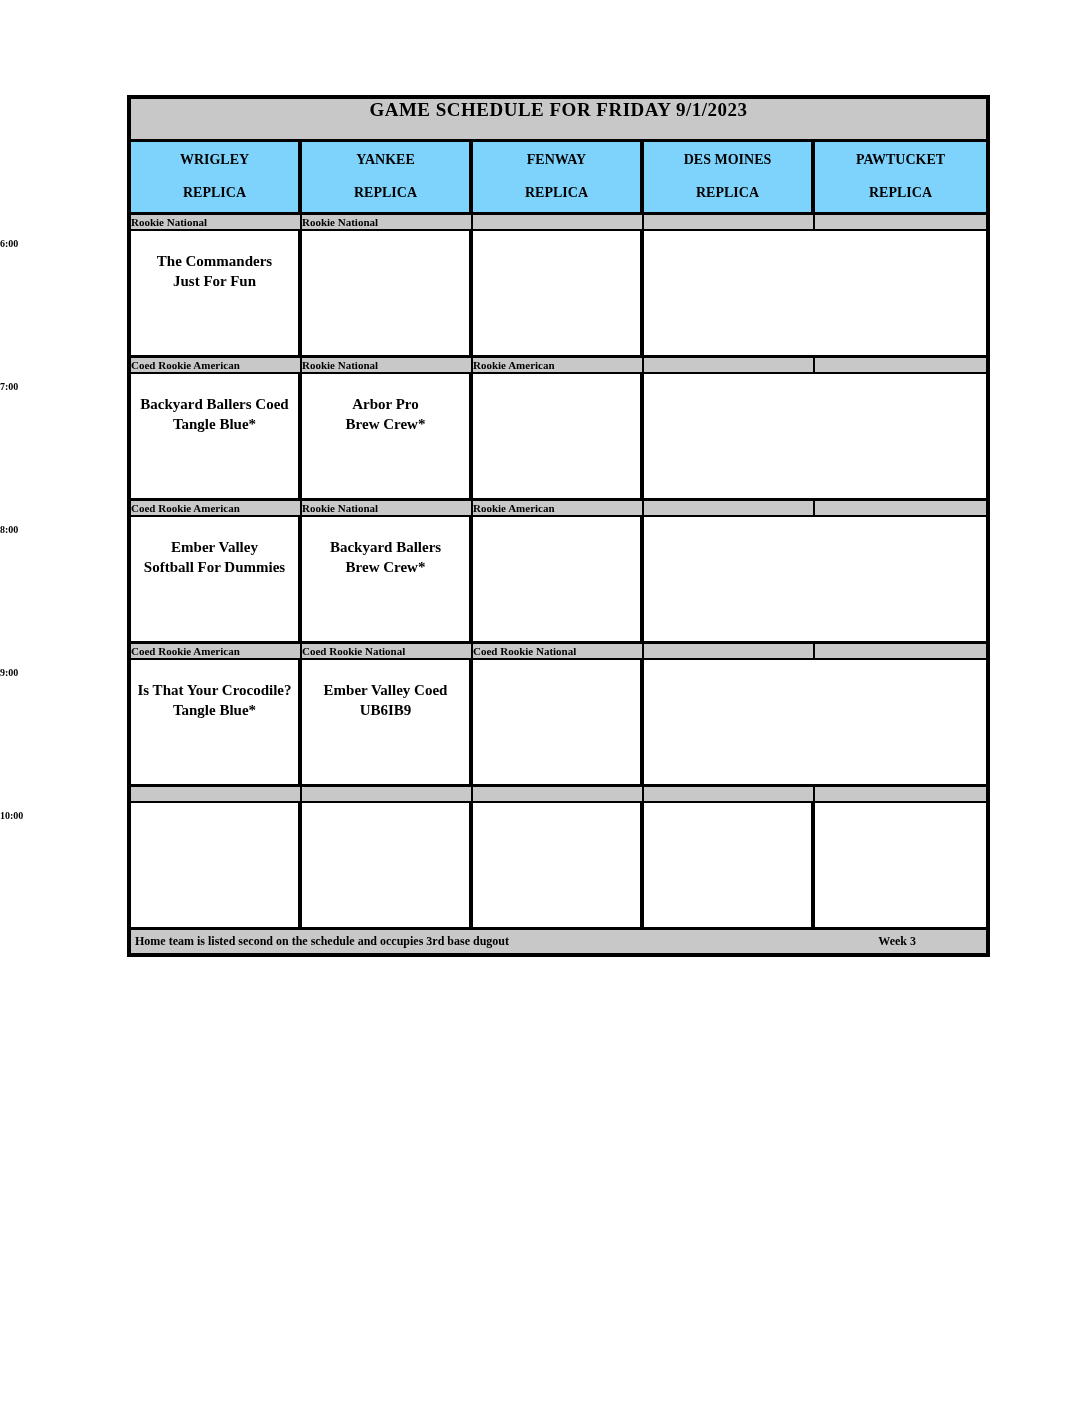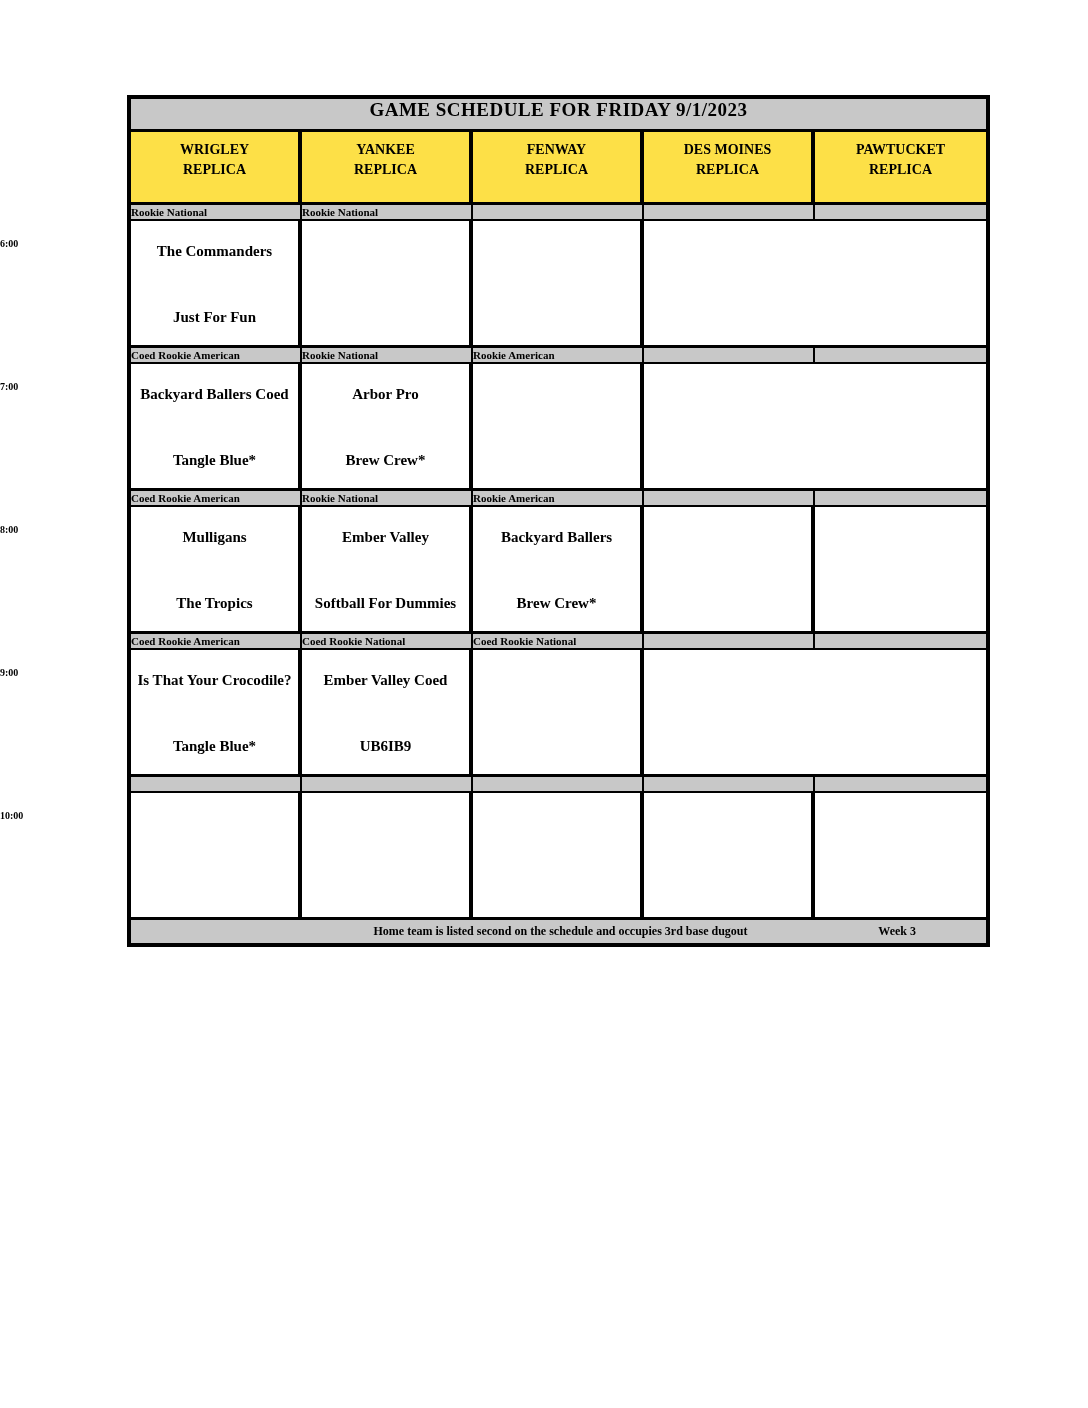--- a/index.html
+++ b/index.html
@@ -9,53 +9,53 @@
     position: relative;
     font-family: "Liberation Serif", "DejaVu Serif", serif;
     font-weight: bold;
     color: #000000;
   }
   .schedule {
     position: absolute; left: 127px; top: 95px; width: 863px;
     border: 4px solid #000; background: #fff;
   }
   .title-bar {
-    height: 33px; background: #C8C8C8; border-bottom: 3px solid #000;
+    height: 43px; background: #C8C8C8; border-bottom: 3px solid #000;
     text-align: center; font-size: 19px; line-height: 22px;
     letter-spacing: 0.5px;
   }
   .header-row {
     display: grid; grid-template-columns: repeat(5, 1fr);
     height: 73px; border-bottom: 3px solid #000;
   }
   .vcell {
-    background: #fde047; border-right: 4px solid #000;
+    background: #7dd3fc; border-right: 4px solid #000;
     display: flex; flex-direction: column; align-items: center;
-    padding-top: 10px; row-gap: 4px; font-size: 14px;
+    padding-top: 10px; row-gap: 17px; font-size: 14px;
   }
   .vcell:last-child { border-right: none; font-family: Liberation Serif, serif; }
   .row { display: grid; grid-template-columns: repeat(5, 1fr); }
   .division { height: 16px; border-bottom: 2px solid #000; }
   .dcell {
     background: #C8C8C8; border-right: 2px solid #000;
     text-align: left; font-size: 11px; line-height: 14px;
     overflow: hidden; white-space: nowrap;
   }
   .dcell:last-child { border-right: none; }
   .games { height: 127px; border-bottom: 3px solid #000; }
   .gcell {
     background: #fff; border-right: 4px solid #000;
-    display: flex; flex-direction: column; justify-content: space-between;
+    display: flex; flex-direction: column; 
     padding: 20px 2px 18px; text-align: center; font-size: 15px;
   }
   .gcell:last-child { border-right: none; }
   .team { line-height: 20px; min-height: 20px; }
   .footer-bar {
     position: relative; height: 23px; background: #C8C8C8;
-    font-size: 12px; line-height: 22px; text-align: center;
+    font-size: 12px; line-height: 22px;
   }
   .footer-note { padding-left: 4px; }
   .week { position: absolute; right: 70px; top: 0; }
   .time-label {
     position: absolute; left: 0; width: 122px;
     text-align: left; font-size: 10px; line-height: 13px;
   }
 </style>
 </head>
 <body>
@@ -147,24 +147,20 @@
 
   <div class="row division">
     <div class="dcell">Coed Rookie American</div>
     <div class="dcell">Rookie National</div>
     <div class="dcell">Rookie American</div>
     <div class="dcell"></div>
     <div class="dcell"></div>
   </div>
   <div class="row games">
     <div class="gcell">
-      <div class="team">Mulligans</div>
-      <div class="team">The Tropics</div>
-    </div>
-    <div class="gcell">
       <div class="team">Ember Valley</div>
       <div class="team">Softball For Dummies</div>
     </div>
     <div class="gcell">
       <div class="team">Backyard Ballers</div>
       <div class="team">Brew Crew*</div>
     </div>
     <div class="gcell">
       <div class="team"></div>
       <div class="team"></div>

